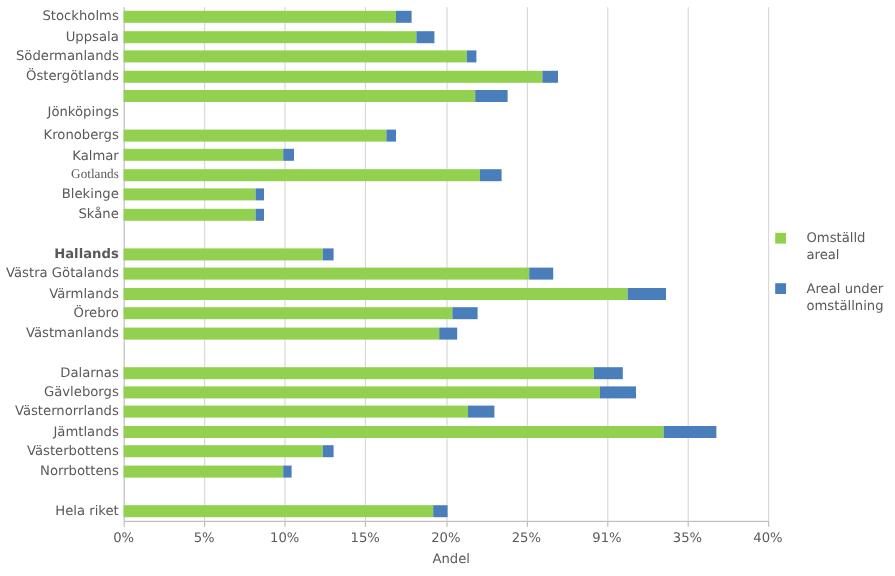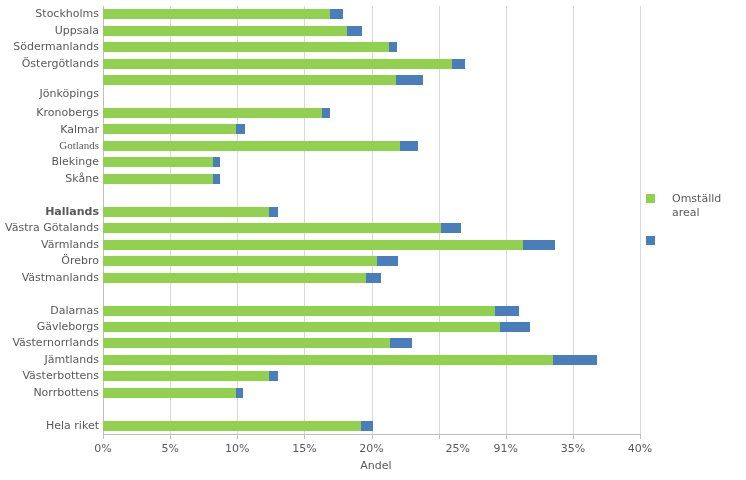--- a/index.html
+++ b/index.html
@@ -228,24 +228,24 @@
       <div class="xtick" style="left: 402.75px;"></div>
       <div class="xtick" style="left: 469.875px;"></div>
       <div class="xtick" style="left: 537px;"></div>
     </div>
   <div class="xlabels">
       <div class="xlabel" style="left: 103px;">0%</div>
       <div class="xlabel" style="left: 170.125px;">5%</div>
       <div class="xlabel" style="left: 237.25px;">10%</div>
       <div class="xlabel" style="left: 304.375px;">15%</div>
       <div class="xlabel" style="left: 371.5px;">20%</div>
-      <div class="xlabel" style="left: 438.625px; margin-left: 19px;">25%</div>
+      <div class="xlabel" style="left: 438.625px;">25%</div>
       <div class="xlabel" style="left: 505.75px;">91%</div>
       <div class="xlabel" style="left: 572.875px;">35%</div>
       <div class="xlabel" style="left: 640px;">40%</div>
     </div>
   <div class="xtitle"><span>Andel</span></div>
 
   <div class="legend">
       <div class="legend-item"><span class="legend-swatch" style="background: rgb(146, 208, 80);"></span><span>Omställd areal</span></div>
-      <div class="legend-item"><span class="legend-swatch" style="background: rgb(74, 126, 187);"></span></div>
+      <div class="legend-item"><span class="legend-swatch" style="background: rgb(74, 126, 187);"></span><span>Areal under omställning</span></div>
     </div>
 </div>
 
 </body></html>

